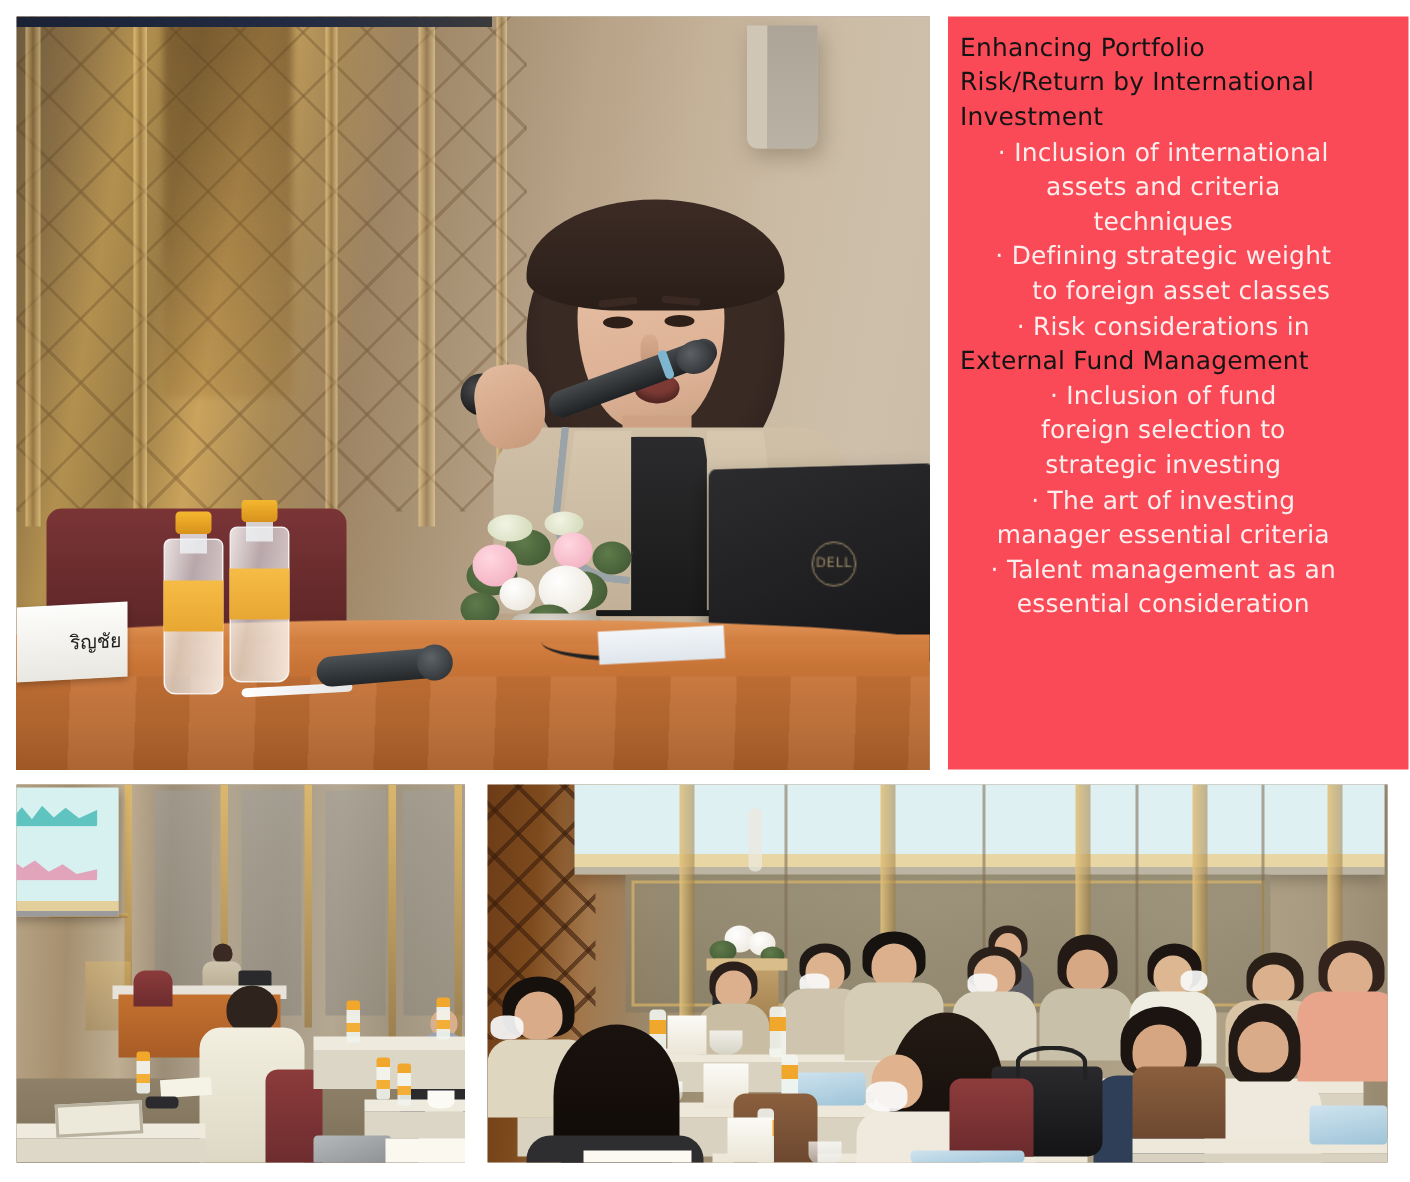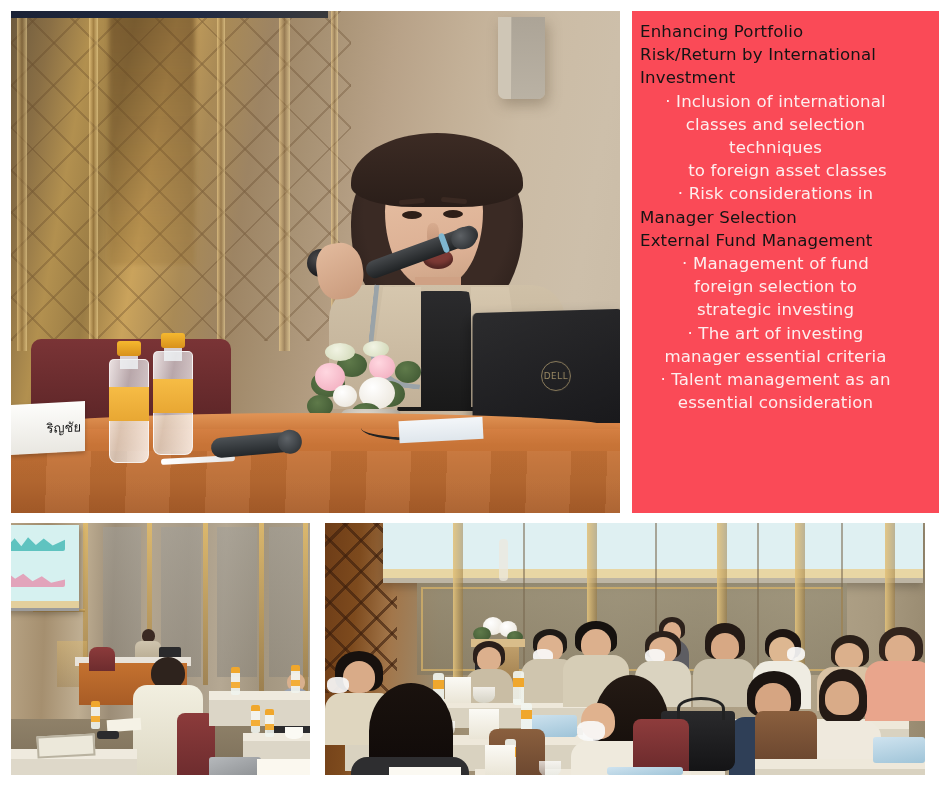--- a/index.html
+++ b/index.html
@@ -508,27 +508,27 @@
       <span>ริญชัย</span>
     </div>
   </div>
 
   <div id="text-panel" style="background: rgb(250, 74, 87);">
     <div id="tp-lines">
         <div class="tp-line heading" style="color: rgb(20, 20, 20);">Enhancing Portfolio</div>
         <div class="tp-line heading" style="color: rgb(20, 20, 20);">Risk/Return by International</div>
         <div class="tp-line heading" style="color: rgb(20, 20, 20);">Investment</div>
         <div class="tp-line bullet" style="color: rgb(253, 238, 238);">· Inclusion of international</div>
-        <div class="tp-line bullet" style="color: rgb(253, 238, 238);">classes and selection</div>
+        <div class="tp-line bullet" style="color: rgb(253, 238, 238);">assets and criteria</div>
         <div class="tp-line bullet" style="color: rgb(253, 238, 238);">techniques</div>
+        <div class="tp-line bullet" style="color: rgb(253, 238, 238);">· Defining strategic weight</div>
         <div class="tp-line bullet" style="color: rgb(253, 238, 238); margin-left: 24px;">to foreign asset classes</div>
         <div class="tp-line bullet" style="color: rgb(253, 238, 238);">· Risk considerations in</div>
-        <div class="tp-line heading" style="color: rgb(20, 20, 20);">Manager Selection</div>
         <div class="tp-line heading" style="color: rgb(20, 20, 20);">External Fund Management</div>
-        <div class="tp-line bullet" style="color: rgb(253, 238, 238);">· Management of fund</div>
+        <div class="tp-line bullet" style="color: rgb(253, 238, 238);">· Inclusion of fund</div>
         <div class="tp-line bullet" style="color: rgb(253, 238, 238);">foreign selection to</div>
         <div class="tp-line bullet" style="color: rgb(253, 238, 238);">strategic investing</div>
         <div class="tp-line bullet" style="color: rgb(253, 238, 238);">· The art of investing</div>
         <div class="tp-line bullet" style="color: rgb(253, 238, 238);">manager essential criteria</div>
         <div class="tp-line bullet" style="color: rgb(253, 238, 238);">· Talent management as an</div>
         <div class="tp-line bullet" style="color: rgb(253, 238, 238);">essential consideration</div>
       </div>
   </div>
 
   <div class="photo" id="photo-room-wide">

